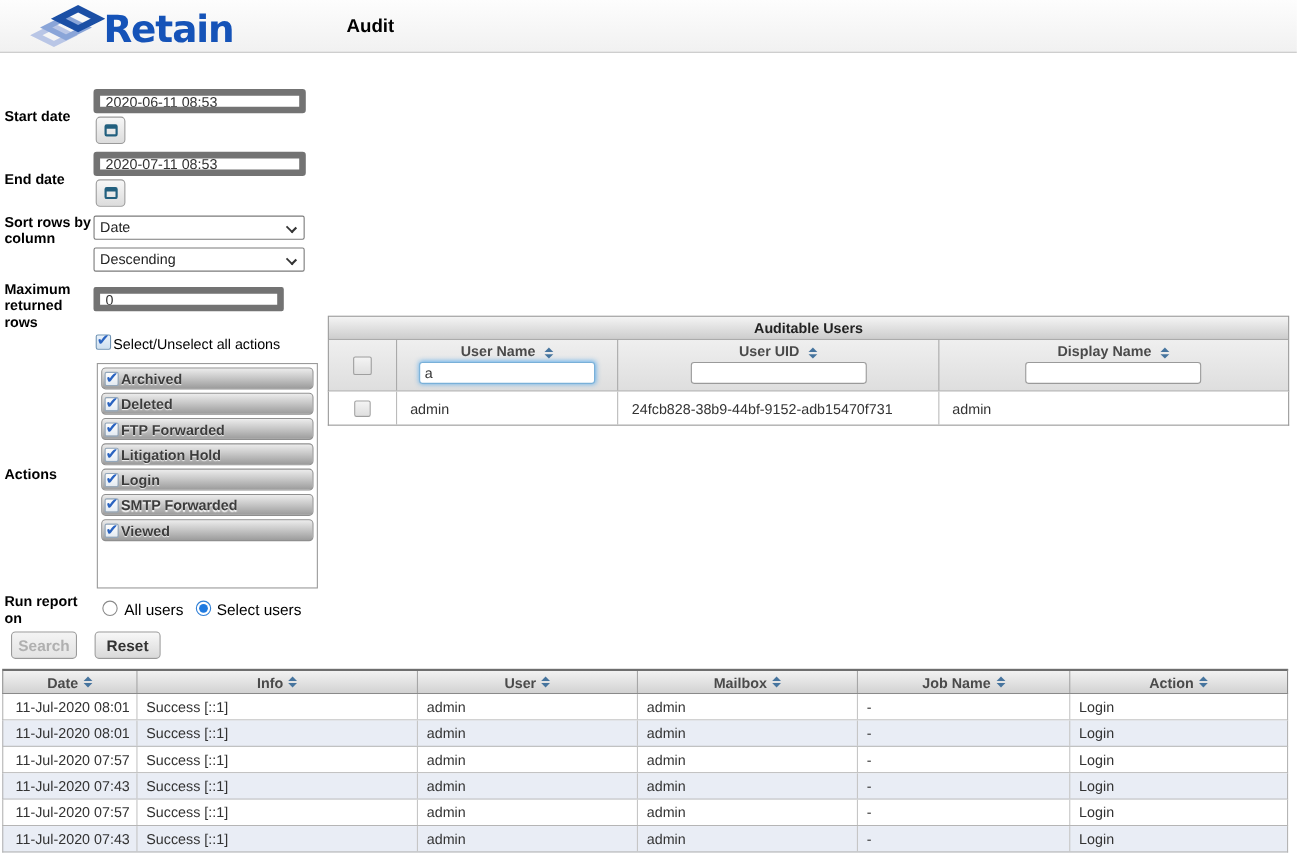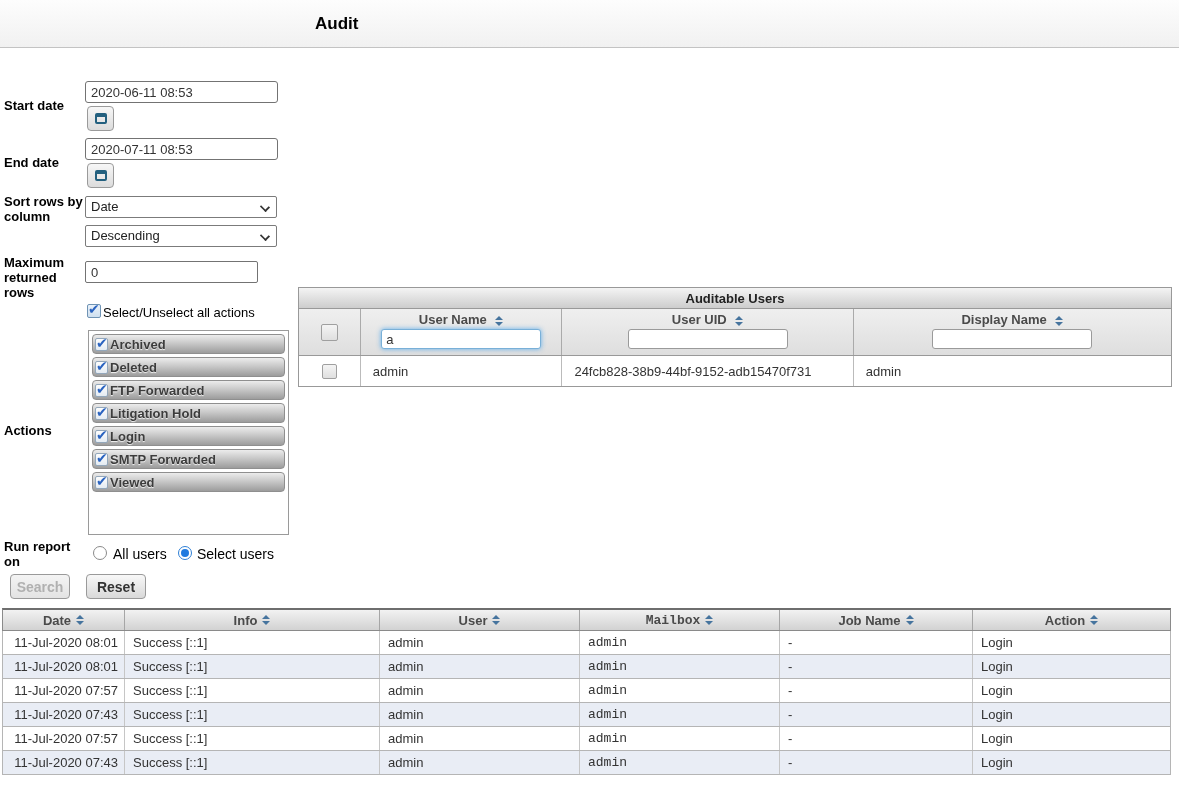--- a/index.html
+++ b/index.html
@@ -19,21 +19,21 @@
     position:absolute; left:315px; top:0; height:48px; line-height:48px;
     font-weight:bold; font-size:17px; color:#000;
   }
   
   .flabel {
     position:absolute; left:4px; width:80px;
     font-weight:bold; font-size:13px; line-height:15px; color:#000;
   }
   
   .txt {
-    position:absolute; height:22px; border:1px solid #737373; border-radius:3px;
+    position:absolute; height:22px; border:6px solid #737373; border-radius:3px;
     font-family:inherit; font-size:13px; color:#333; padding:0 5px; background:#fff;
   }
   .cal-btn {
     position:absolute; width:27px; height:25px; border:1px solid #9a9a9a; border-radius:4px;
     background:linear-gradient(#f7f7f7,#dcdcdc); cursor:pointer;
     display:flex; align-items:center; justify-content:center;
   }
   .cal-glyph {
     width:12px; height:11px; border:2px solid #23607f; border-top:4px solid #23607f; border-radius:2px;
   }
@@ -121,26 +121,36 @@
   .rt-header .cell {
     border-left:1px solid #a6a6a6; display:flex; align-items:center; justify-content:center;
     font-weight:bold; color:#4a4a4a; cursor:pointer;
   }
   .rt-header .cell:first-child { border-left:none; }
   .rt-row { display:flex; height:24px; border:1px solid #b5b5b5; border-top:none; background:#fff; }
   .rt-row.alt { background:#e9edf5; }
   .rt-row .cell { border-left:1px solid #c6c6c6; display:flex; align-items:center; padding-left:8px; color:#333; }
   .rt-row .cell:first-child { border-left:none; justify-content:flex-end; padding-left:0; padding-right:6px; }
   .c-date { width:121px; } .c-info { width:255px; } .c-user { width:200px; }
-  .c-mail { width:200px;font-family:Liberation Mono, monospace; } .c-job { width:193px; } .c-act { width:198px; }
+  .c-mail { width:200px; } .c-job { width:193px; } .c-act { width:198px; }
 </style>
 </head>
 <body>
 
 <div class="app-header">
+  <div class="logo-wrap">
+    <svg width="200" height="42" viewBox="0 0 200 42">
+      <g fill="none">
+        <path d="M7 28 L23 20 L39 28 L23 36 Z" stroke="#b9c6e6" stroke-width="5"></path>
+        <path d="M16 21 L34 12 L52 21 L34 30 Z" stroke="#8aa5d8" stroke-width="5"></path>
+        <path d="M27 13 L45 4 L63 13 L45 22 Z" stroke="#1b4fa5" stroke-width="6"></path>
+      </g>
+      <text x="68" y="34" font-family="DejaVu Sans, sans-serif" font-size="34" font-weight="bold" fill="#1553b8" letter-spacing="-1">Retain</text>
+    </svg>
+  </div>
   <div class="page-title">Audit</div>
 </div>
 
 <div class="flabel" style="top:98px;">Start date</div>
 <input class="txt" style="left: 85px; top: 81px; width: 193px;" value="2020-06-11 08:53">
 <div class="cal-btn" style="left:87px; top:106px;">
   <span class="cal-glyph"></span>
 </div>
 
 <div class="flabel" style="top:155px;">End date</div>

